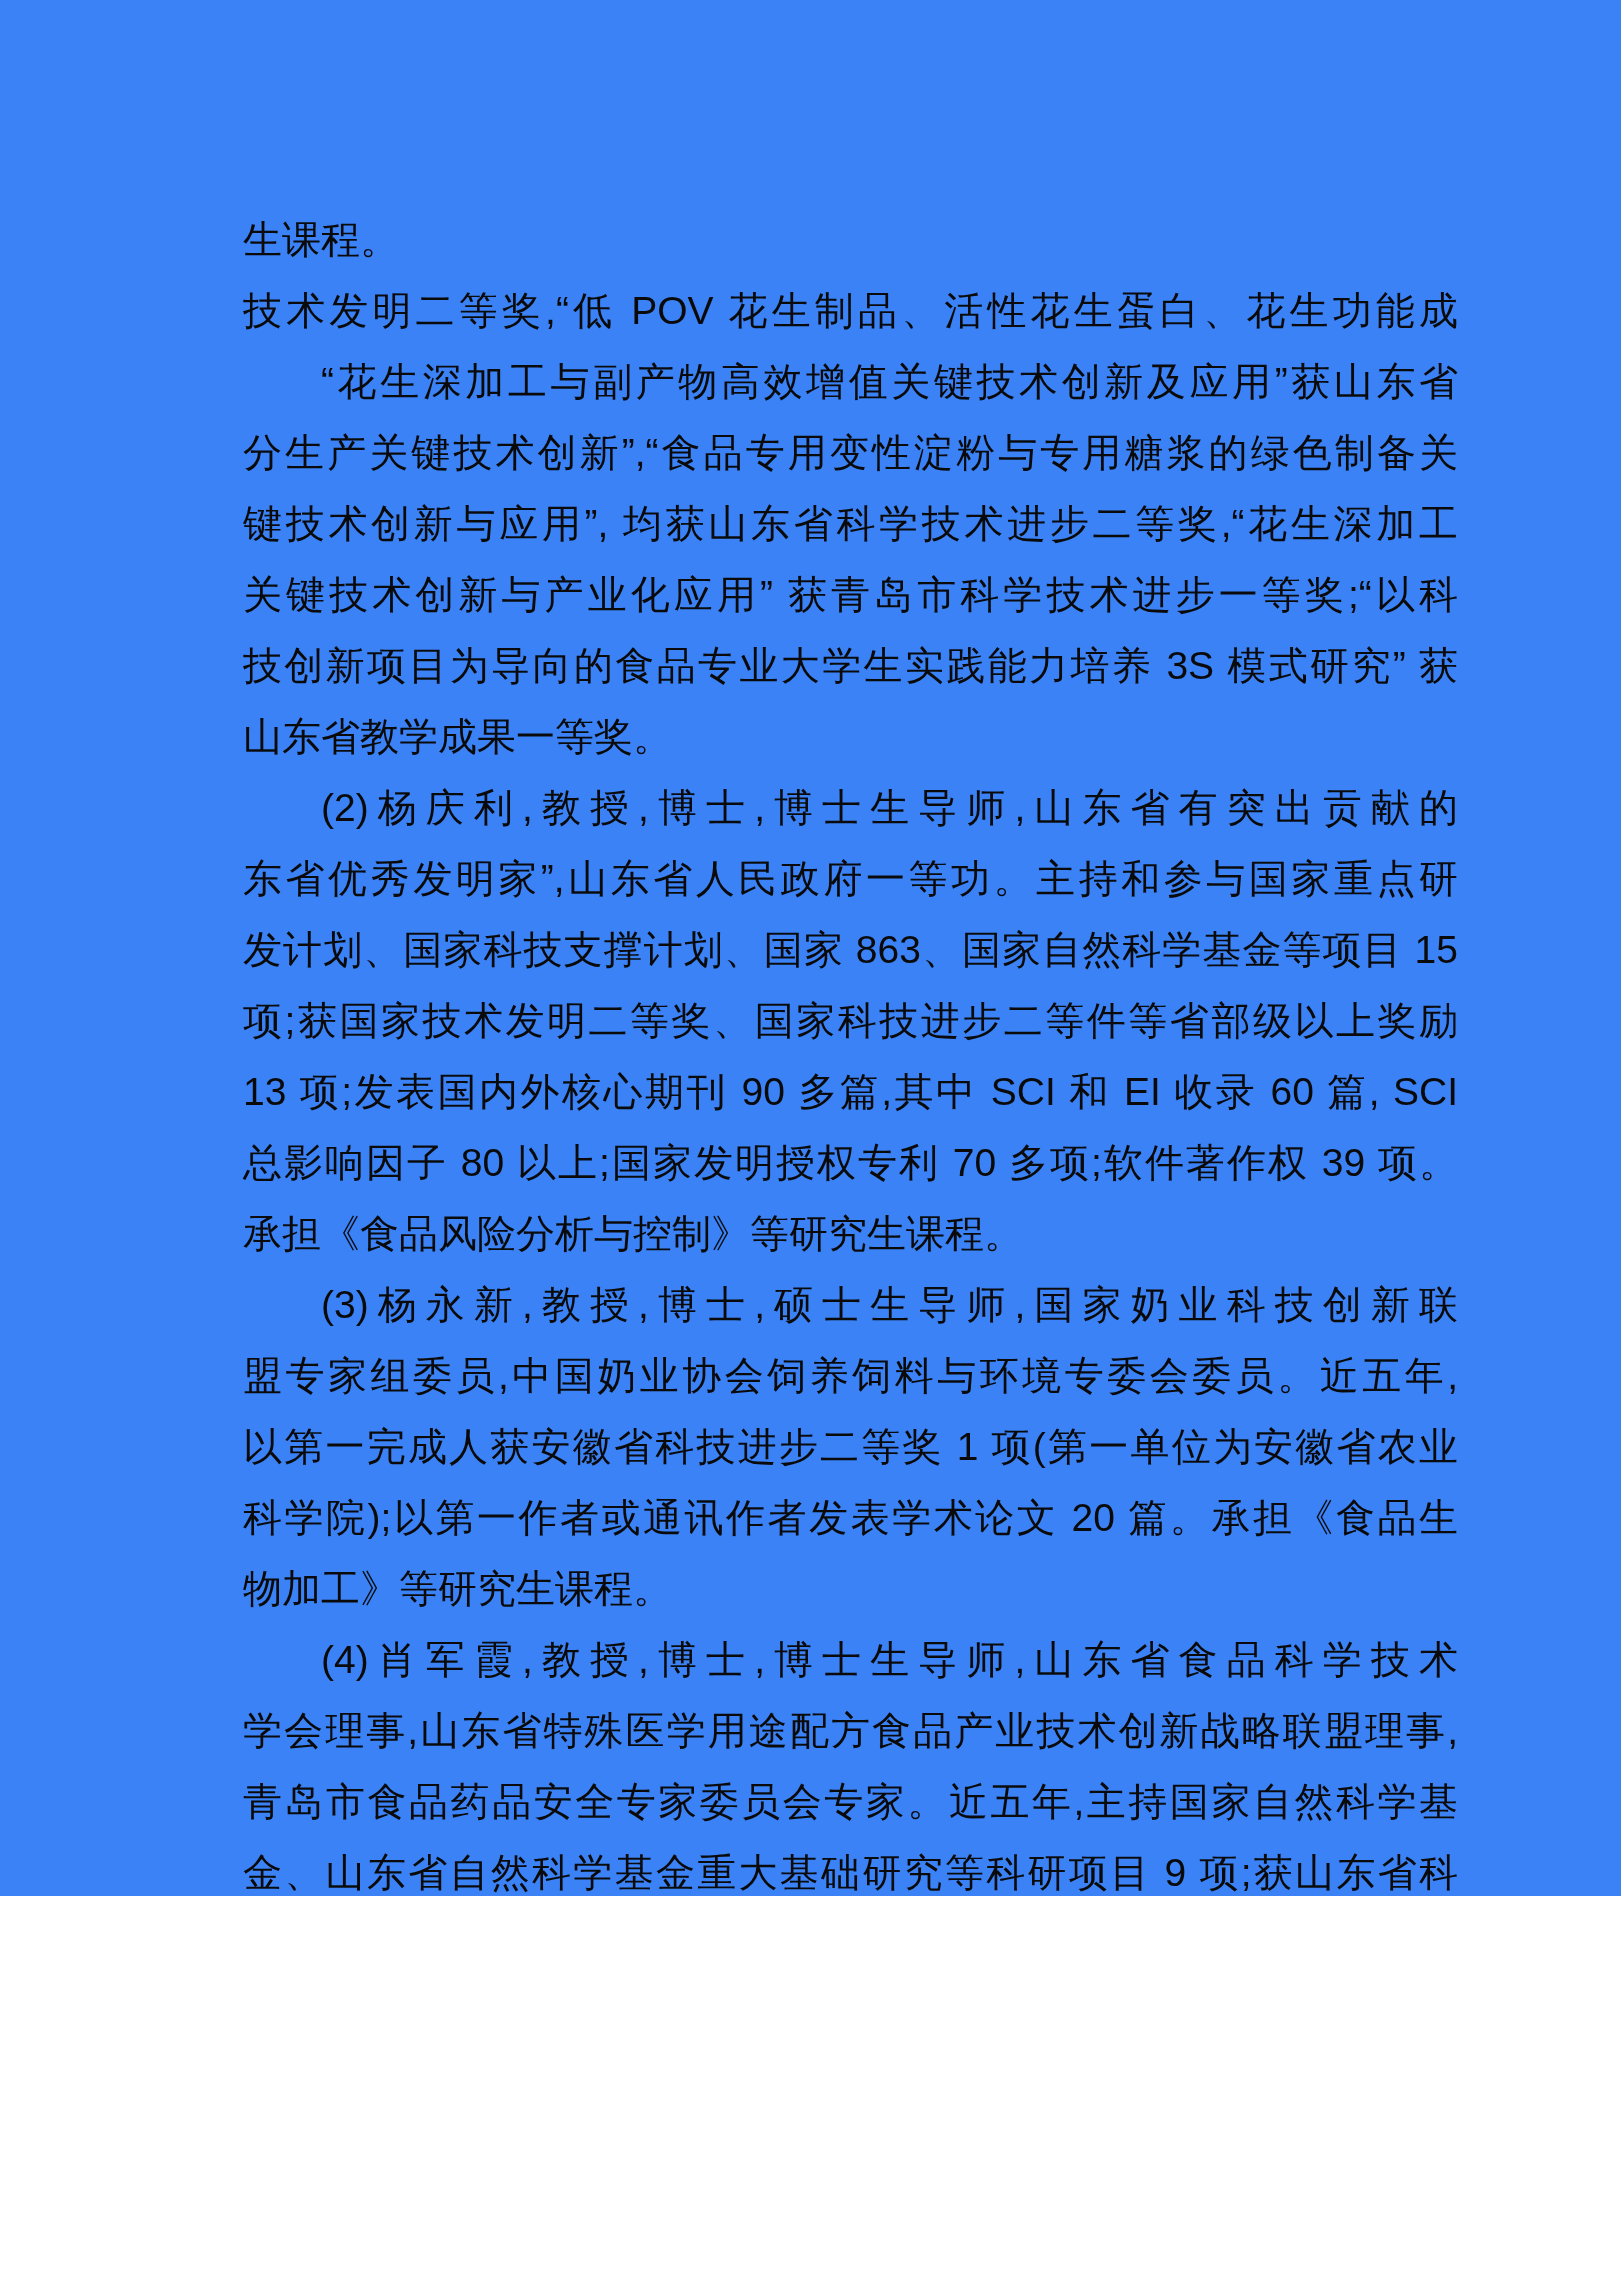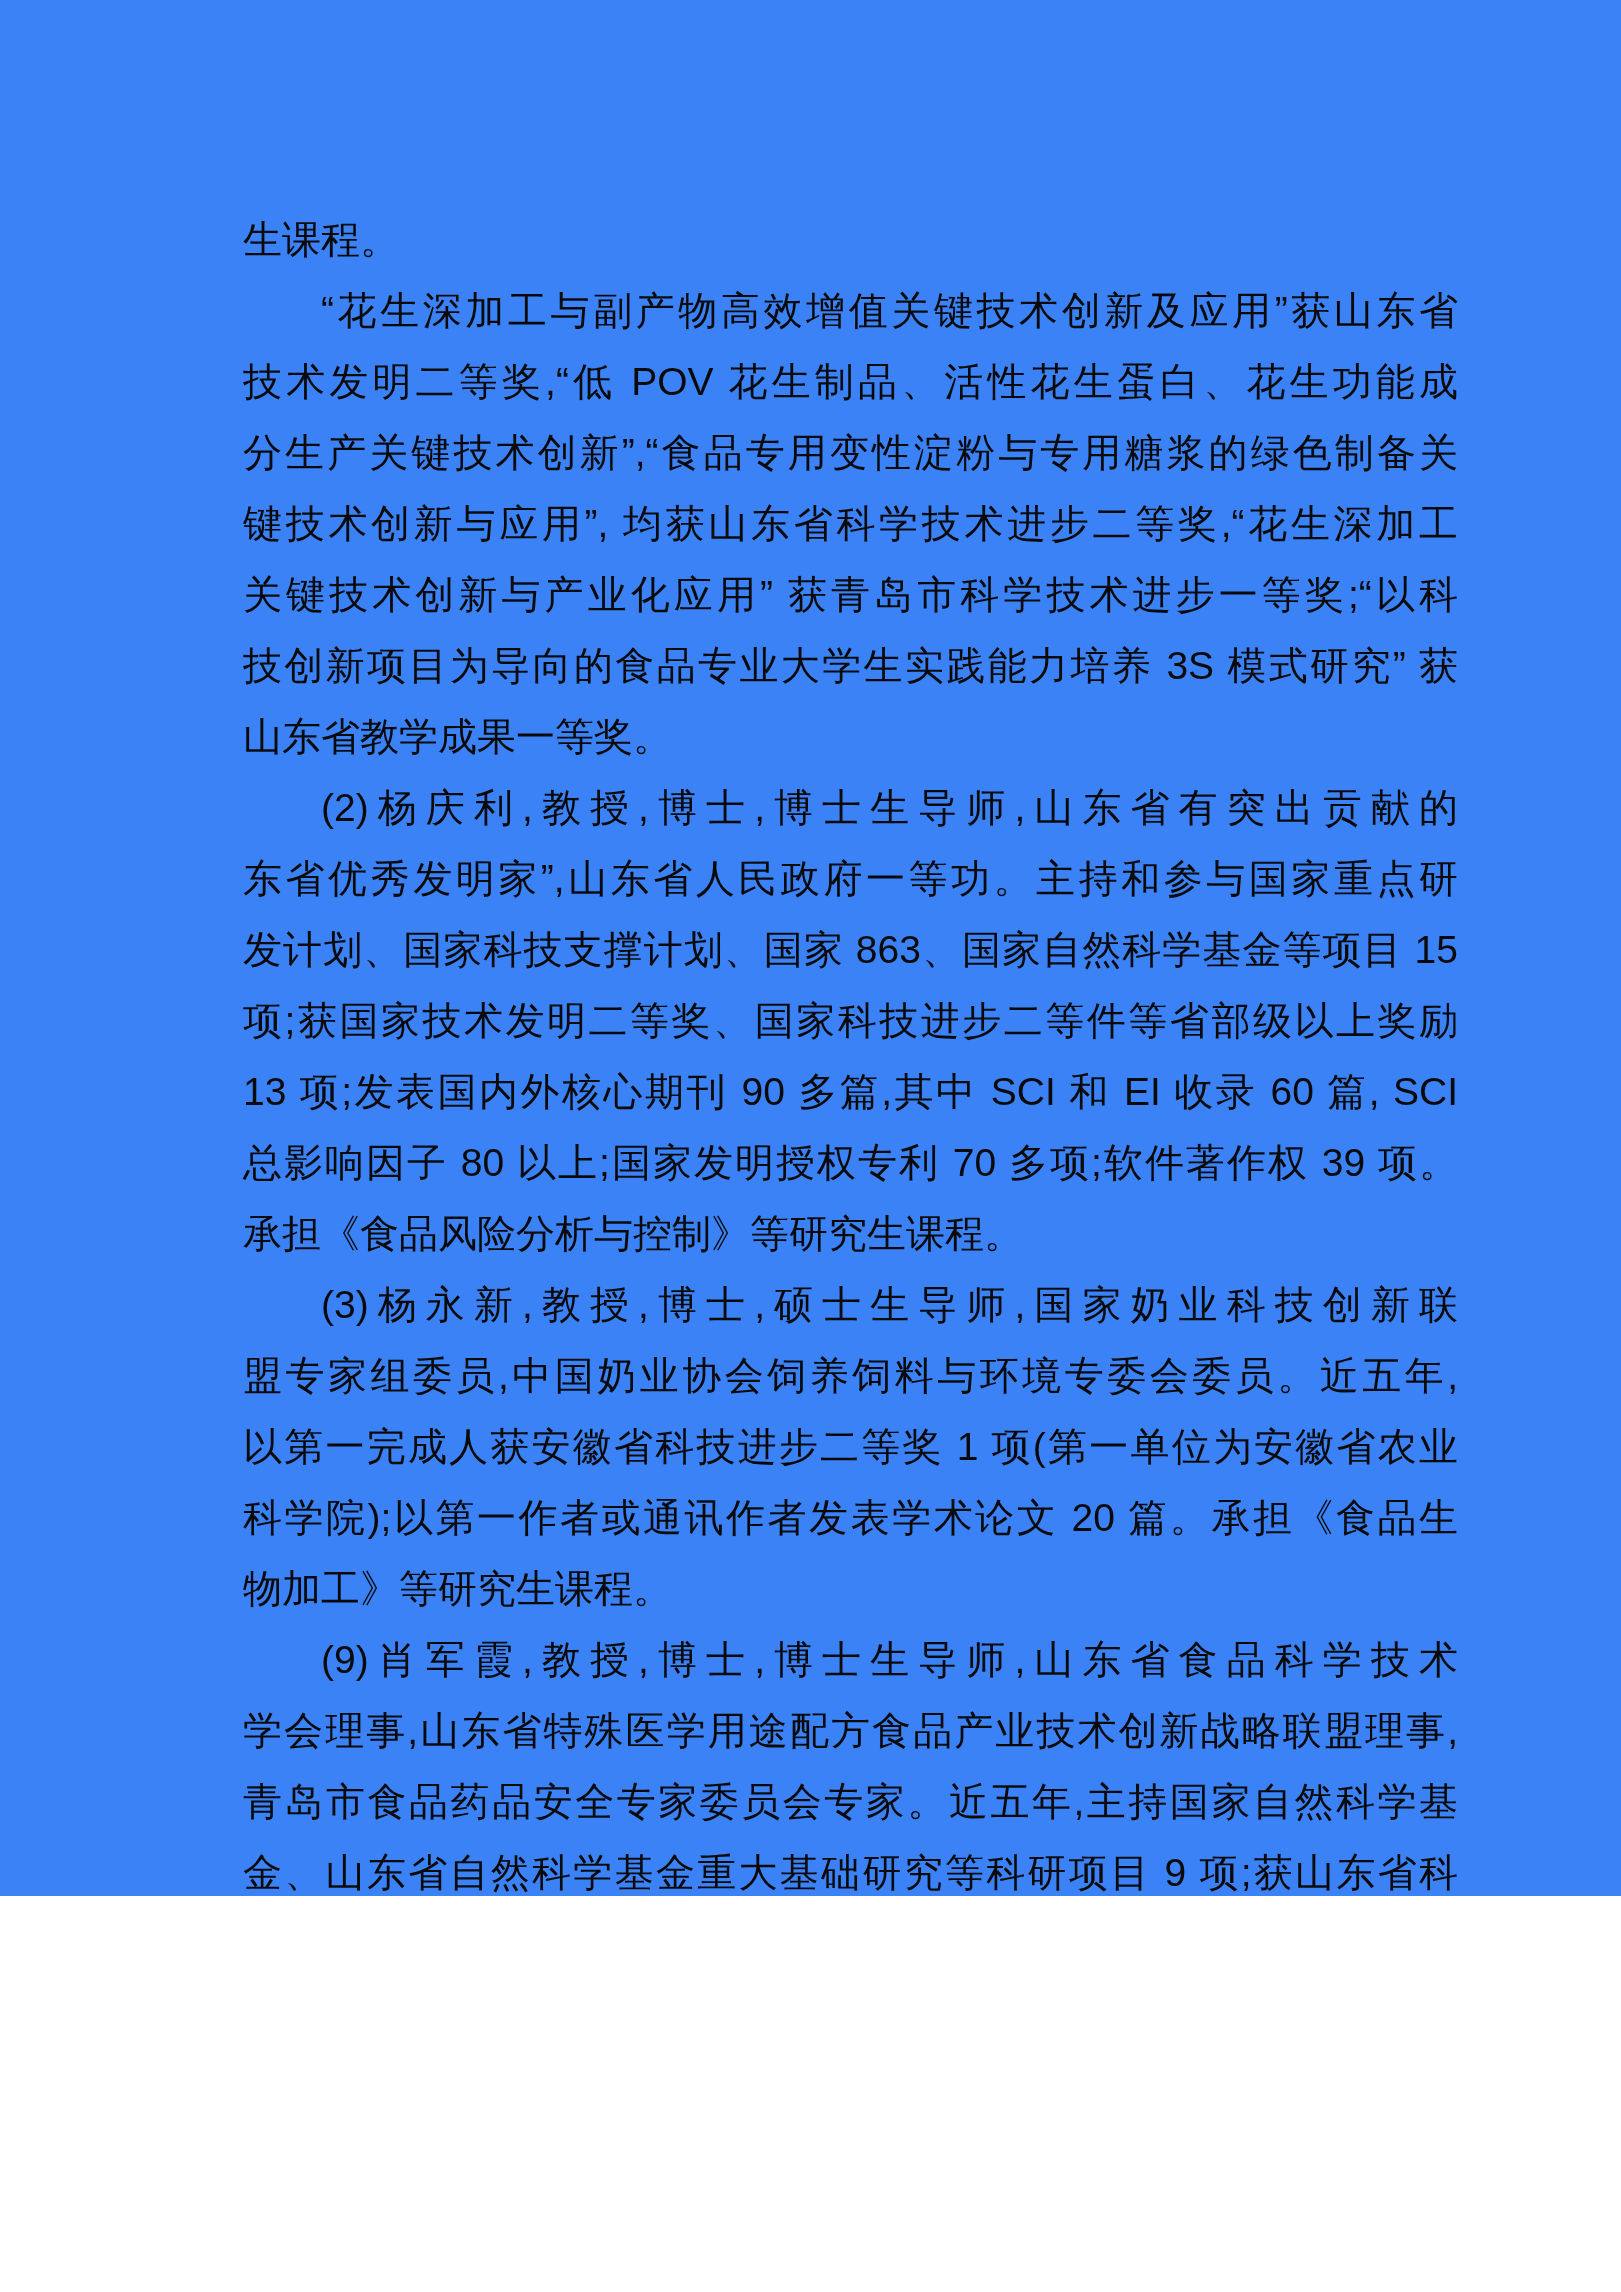--- a/index.html
+++ b/index.html
@@ -47,39 +47,39 @@
     line-height: 31px;
     color: #111111;
   }
 </style>
 </head>
 <body>
 
 <div class="page">
   <div class="text-block" id="text-block">
       <div class="line end">生课程。</div>
+      <div class="line">技术发明二等奖,“低 POV 花生制品、活性花生蛋白、花生功能成</div>
       <div class="line ind">“花生深加工与副产物高效增值关键技术创新及应用”获山东省</div>
-      <div class="line">技术发明二等奖,“低 POV 花生制品、活性花生蛋白、花生功能成</div>
       <div class="line">分生产关键技术创新”,“食品专用变性淀粉与专用糖浆的绿色制备关</div>
       <div class="line">键技术创新与应用”, 均获山东省科学技术进步二等奖,“花生深加工</div>
       <div class="line">关键技术创新与产业化应用” 获青岛市科学技术进步一等奖;“以科</div>
       <div class="line">技创新项目为导向的食品专业大学生实践能力培养 3S 模式研究” 获</div>
       <div class="line end">山东省教学成果一等奖。</div>
       <div class="line ind">(2)杨庆利,教授,博士,博士生导师,山东省有突出贡献的</div>
       <div class="line">东省优秀发明家”,山东省人民政府一等功。主持和参与国家重点研</div>
       <div class="line">发计划、国家科技支撑计划、国家 863、国家自然科学基金等项目 15</div>
       <div class="line">项;获国家技术发明二等奖、国家科技进步二等件等省部级以上奖励</div>
       <div class="line">13 项;发表国内外核心期刊 90 多篇,其中 SCI 和 EI 收录 60 篇, SCI</div>
       <div class="line">总影响因子 80 以上;国家发明授权专利 70 多项;软件著作权 39 项。</div>
       <div class="line end">承担《食品风险分析与控制》等研究生课程。</div>
       <div class="line ind">(3)杨永新,教授,博士,硕士生导师,国家奶业科技创新联</div>
       <div class="line">盟专家组委员,中国奶业协会饲养饲料与环境专委会委员。近五年,</div>
       <div class="line">以第一完成人获安徽省科技进步二等奖 1 项(第一单位为安徽省农业</div>
       <div class="line">科学院);以第一作者或通讯作者发表学术论文 20 篇。承担《食品生</div>
       <div class="line end">物加工》等研究生课程。</div>
-      <div class="line ind">(9)肖军霞,教授,博士,博士生导师,山东省食品科学技术</div>
+      <div class="line ind">(4)肖军霞,教授,博士,博士生导师,山东省食品科学技术</div>
       <div class="line">学会理事,山东省特殊医学用途配方食品产业技术创新战略联盟理事,</div>
       <div class="line">青岛市食品药品安全专家委员会专家。近五年,主持国家自然科学基</div>
       <div class="line">金、山东省自然科学基金重大基础研究等科研项目 9 项;获山东省科</div>
     </div>
   <div class="footer">4</div>
 </div>
 
 
 </body></html>

